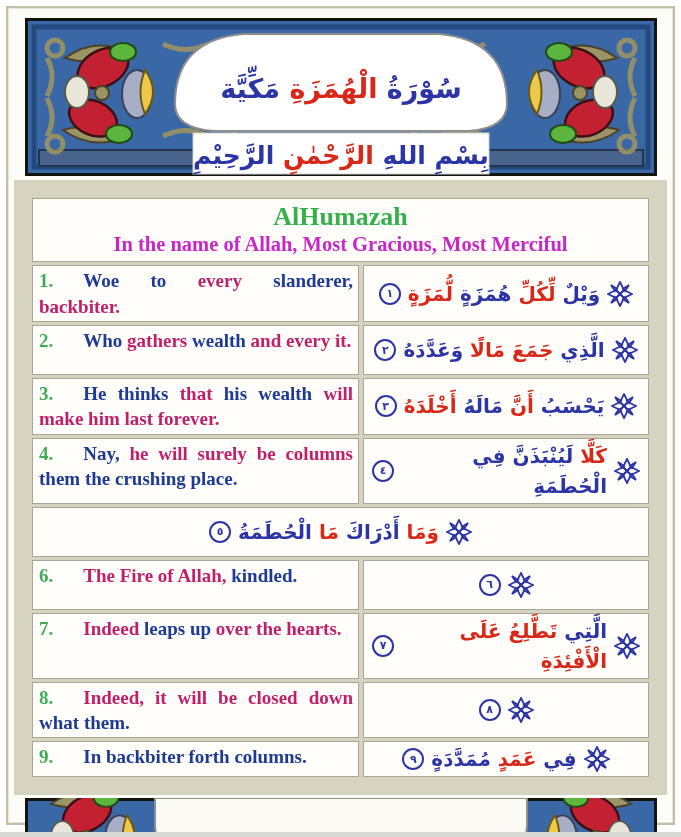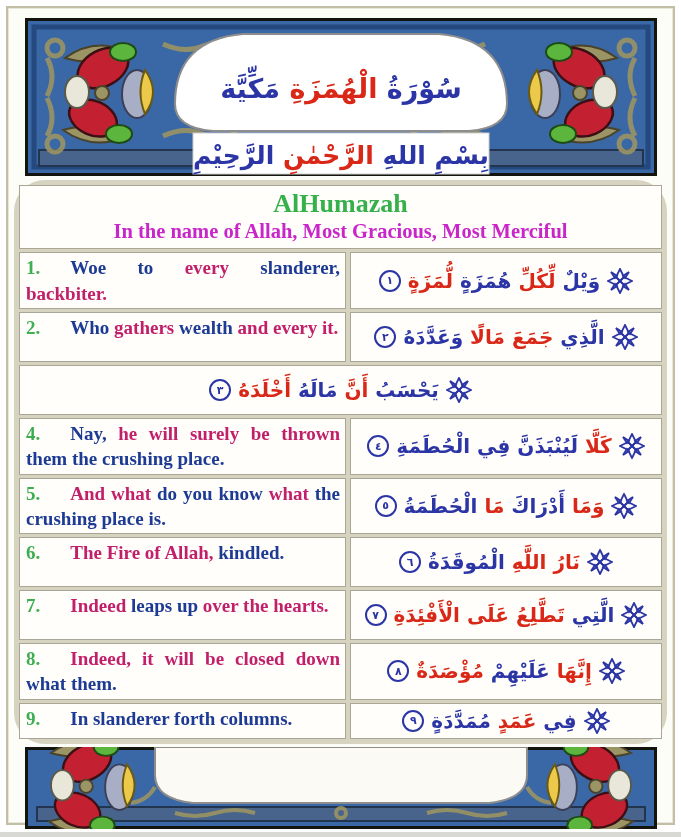--- a/index.html
+++ b/index.html
@@ -22,24 +22,23 @@
     background:#fdfdf8;
     box-sizing:border-box;
     padding:8px 4px 4px 4px;
     display:flex;flex-direction:column;
   }
   .art-wrap{display:flex;justify-content:center;background:transparent;}
   .art-wrap.top{margin:2px 0 4px 0;}
   .art-wrap.bottom{margin:3px 0 2px 0;}
   .content{
     background:#d6d3c0;
-    padding:5px;
+    padding:18px;
     display:flex;flex-direction:column;gap:3px;
     margin:0 2px;
-    border-radius:31px;
   }
   .title-box{
     background:#fffefa;border:1px solid #a9a695;
     text-align:center;padding:3px 4px 5px 4px;
   }
   .surah-name{
     font-weight:bold;font-size:26px;line-height:1.15;
     color:var(--title-green);
   }
   .bismillah-en{
@@ -194,20 +193,23 @@
             <path d="M4 22 L10 18 L8 16 Z"></path>
                     <path d="M22 22 L16 18 L18 16 Z"></path>
           </g>
         </svg>
       </span>
       <span class="ar-words"><span class="aw b">الَّذِي</span> <span class="aw r">جَمَعَ</span> <span class="aw r">مَالًا</span> <span class="aw b">وَعَدَّدَهُ</span></span>
       <span class="ayah-mark">٢</span>
     </div>
   </div>
           <div class="verse-row">
+    <div class="cell en">
+      <span class="num">3.</span><span class="indent"></span><span class="words"><span class="w b">He</span> <span class="w b">thinks</span> <span class="w r">that</span> <span class="w b">his</span> <span class="w b">wealth</span> <span class="w r">will</span> <span class="w r">make</span> <span class="w r">him</span> <span class="w r">last</span> <span class="w r">forever.</span></span>
+    </div>
     <div class="cell ar">
       <span class="ornament" hidden="">
         <svg width="26" height="26" viewBox="0 0 26 26">
           <g fill="none" stroke="#2b35a5" stroke-width="1.8">
             <path d="M13 1 L17 9 L13 13 L9 9 Z"></path>
             <path d="M13 25 L17 17 L13 13 L9 17 Z"></path>
             <path d="M1 13 L9 9 L13 13 L9 17 Z"></path>
             <path d="M25 13 L17 9 L13 13 L17 17 Z"></path>
             <path d="M4 4 L10 8 L8 10 Z"></path>
                     <path d="M22 4 L16 8 L18 10 Z"></path>
@@ -215,21 +217,21 @@
                     <path d="M22 22 L16 18 L18 16 Z"></path>
           </g>
         </svg>
       </span>
       <span class="ar-words"><span class="aw b">يَحْسَبُ</span> <span class="aw r">أَنَّ</span> <span class="aw b">مَالَهُ</span> <span class="aw r">أَخْلَدَهُ</span></span>
       <span class="ayah-mark">٣</span>
     </div>
   </div>
           <div class="verse-row">
     <div class="cell en">
-      <span class="num">4.</span><span class="indent"></span><span class="words"><span class="w b">Nay,</span> <span class="w r">he</span> <span class="w r">will</span> <span class="w r">surely</span> <span class="w r">be</span> <span class="w r">thrown</span> <span class="w b">them</span> <span class="w b">the</span> <span class="w b">crushing</span> <span class="w b">place.</span></span>
+      <span class="num">4.</span><span class="indent"></span><span class="words"><span class="w b">Nay,</span> <span class="w r">he</span> <span class="w r">will</span> <span class="w r">surely</span> <span class="w r">be</span> <span class="w r">columns</span> <span class="w b">them</span> <span class="w b">the</span> <span class="w b">crushing</span> <span class="w b">place.</span></span>
     </div>
     <div class="cell ar">
       <span class="ornament" hidden="">
         <svg width="26" height="26" viewBox="0 0 26 26">
           <g fill="none" stroke="#2b35a5" stroke-width="1.8">
             <path d="M13 1 L17 9 L13 13 L9 9 Z"></path>
             <path d="M13 25 L17 17 L13 13 L9 17 Z"></path>
             <path d="M1 13 L9 9 L13 13 L9 17 Z"></path>
             <path d="M25 13 L17 9 L13 13 L17 17 Z"></path>
             <path d="M4 4 L10 8 L8 10 Z"></path>
@@ -237,23 +239,20 @@
             <path d="M4 22 L10 18 L8 16 Z"></path>
                     <path d="M22 22 L16 18 L18 16 Z"></path>
           </g>
         </svg>
       </span>
       <span class="ar-words"><span class="aw r">كَلَّا</span> <span class="aw b">لَيُنْبَذَنَّ</span> <span class="aw b">فِي</span> <span class="aw b">الْحُطَمَةِ</span></span>
       <span class="ayah-mark">٤</span>
     </div>
   </div>
           <div class="verse-row">
-    <div class="cell en">
-      <span class="num">5.</span><span class="indent"></span><span class="words"><span class="w r">And</span> <span class="w r">what</span> <span class="w b">do</span> <span class="w b">you</span> <span class="w b">know</span> <span class="w r">what</span> <span class="w b">the</span> <span class="w b">crushing</span> <span class="w b">place</span> <span class="w b">is.</span></span>
-    </div>
     <div class="cell ar">
       <span class="ornament" hidden="">
         <svg width="26" height="26" viewBox="0 0 26 26">
           <g fill="none" stroke="#2b35a5" stroke-width="1.8">
             <path d="M13 1 L17 9 L13 13 L9 9 Z"></path>
             <path d="M13 25 L17 17 L13 13 L9 17 Z"></path>
             <path d="M1 13 L9 9 L13 13 L9 17 Z"></path>
             <path d="M25 13 L17 9 L13 13 L17 17 Z"></path>
             <path d="M4 4 L10 8 L8 10 Z"></path>
                     <path d="M22 4 L16 8 L18 10 Z"></path>
@@ -278,21 +277,20 @@
             <path d="M13 25 L17 17 L13 13 L9 17 Z"></path>
             <path d="M1 13 L9 9 L13 13 L9 17 Z"></path>
             <path d="M25 13 L17 9 L13 13 L17 17 Z"></path>
             <path d="M4 4 L10 8 L8 10 Z"></path>
                     <path d="M22 4 L16 8 L18 10 Z"></path>
             <path d="M4 22 L10 18 L8 16 Z"></path>
                     <path d="M22 22 L16 18 L18 16 Z"></path>
           </g>
         </svg>
       </span>
-      <span class="ar-words"><span class="aw r">نَارُ</span> <span class="aw r">اللَّهِ</span> <span class="aw b">الْمُوقَدَةُ</span></span>
       <span class="ayah-mark">٦</span>
     </div>
   </div>
           <div class="verse-row">
     <div class="cell en">
       <span class="num">7.</span><span class="indent"></span><span class="words"><span class="w r">Indeed</span> <span class="w b">leaps</span> <span class="w b">up</span> <span class="w r">over</span> <span class="w r">the</span> <span class="w r">hearts.</span></span>
     </div>
     <div class="cell ar">
       <span class="ornament" hidden="">
         <svg width="26" height="26" viewBox="0 0 26 26">
@@ -324,27 +322,26 @@
             <path d="M13 25 L17 17 L13 13 L9 17 Z"></path>
             <path d="M1 13 L9 9 L13 13 L9 17 Z"></path>
             <path d="M25 13 L17 9 L13 13 L17 17 Z"></path>
             <path d="M4 4 L10 8 L8 10 Z"></path>
                     <path d="M22 4 L16 8 L18 10 Z"></path>
             <path d="M4 22 L10 18 L8 16 Z"></path>
                     <path d="M22 22 L16 18 L18 16 Z"></path>
           </g>
         </svg>
       </span>
-      <span class="ar-words"><span class="aw r">إِنَّهَا</span> <span class="aw b">عَلَيْهِمْ</span> <span class="aw r">مُؤْصَدَةٌ</span></span>
       <span class="ayah-mark">٨</span>
     </div>
   </div>
           <div class="verse-row short">
     <div class="cell en">
-      <span class="num">9.</span><span class="indent"></span><span class="words"><span class="w b">In</span> <span class="w b">slanderer</span> <span class="w b">forth</span> <span class="w b">columns.</span></span>
+      <span class="num">9.</span><span class="indent"></span><span class="words"><span class="w b">In</span> <span class="w b">backbiter</span> <span class="w b">forth</span> <span class="w b">columns.</span></span>
     </div>
     <div class="cell ar">
       <span class="ornament" hidden="">
         <svg width="26" height="26" viewBox="0 0 26 26">
           <g fill="none" stroke="#2b35a5" stroke-width="1.8">
             <path d="M13 1 L17 9 L13 13 L9 9 Z"></path>
             <path d="M13 25 L17 17 L13 13 L9 17 Z"></path>
             <path d="M1 13 L9 9 L13 13 L9 17 Z"></path>
             <path d="M25 13 L17 9 L13 13 L17 17 Z"></path>
             <path d="M4 4 L10 8 L8 10 Z"></path>

